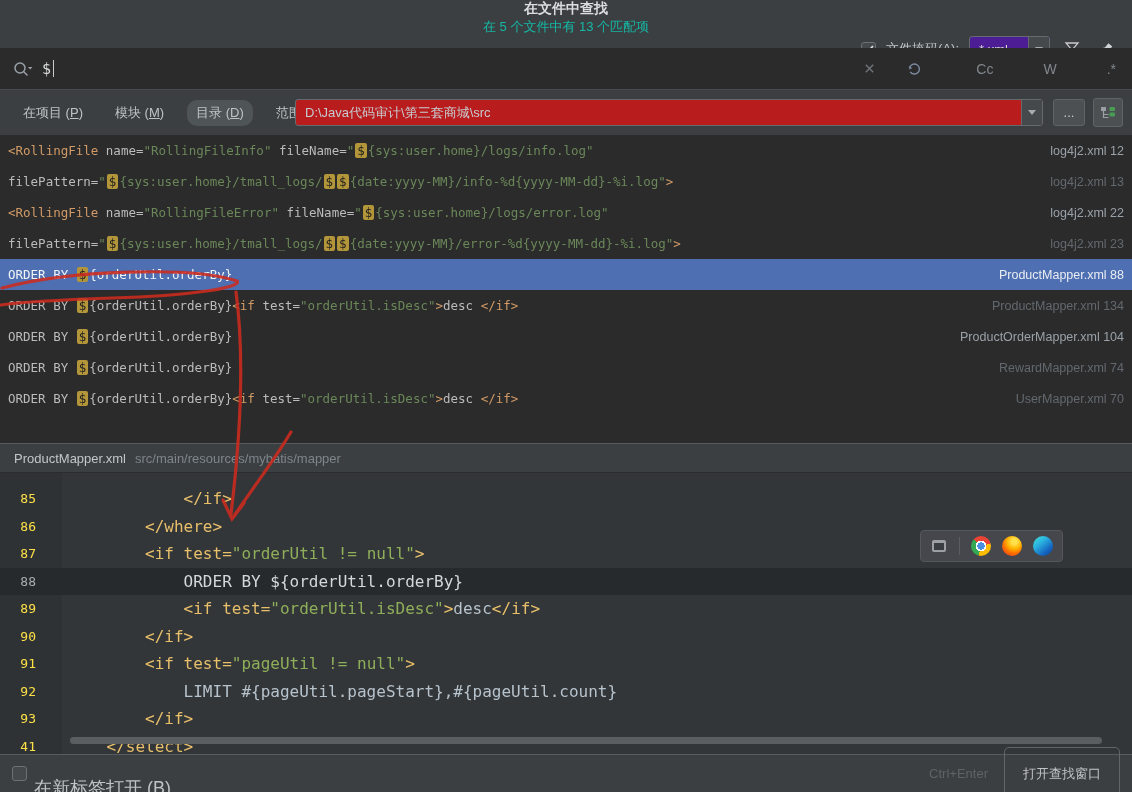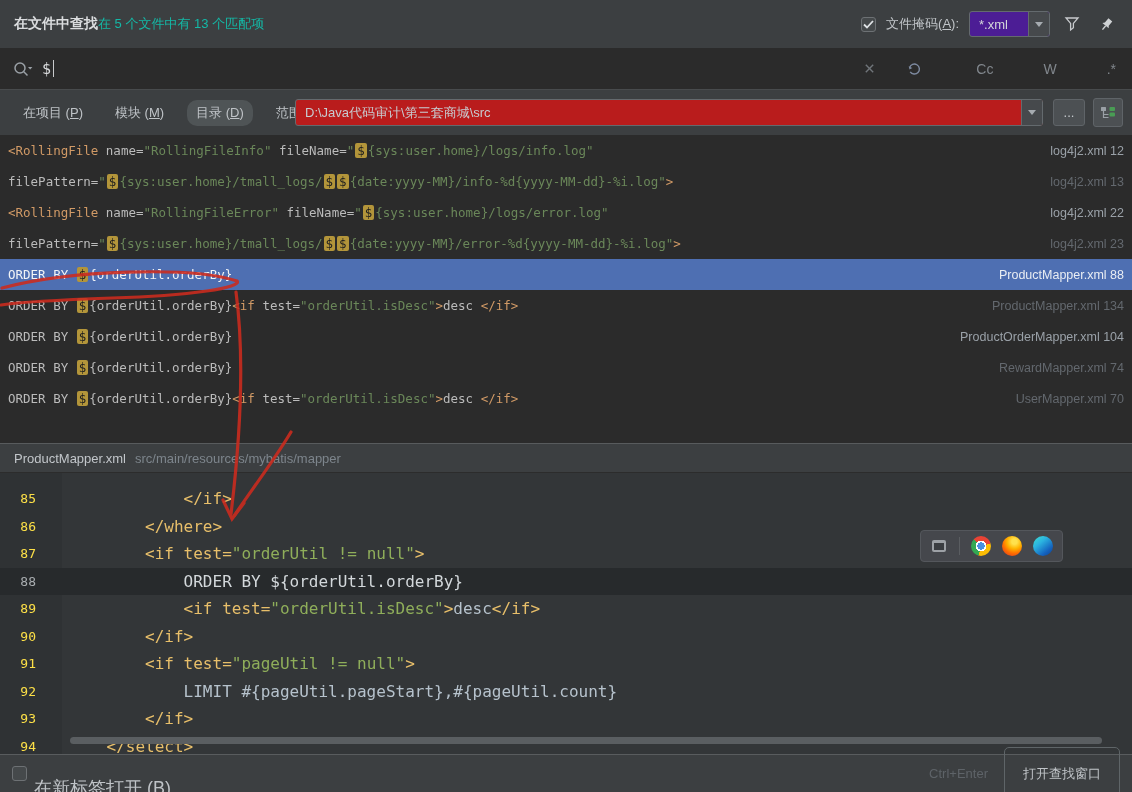--- a/index.html
+++ b/index.html
@@ -1,21 +1,21 @@
 <!DOCTYPE html>
 <html><head>
 <meta charset="utf-8">
 <style>
   html,body{margin:0;padding:0;background:#3c3f41;}
   #root{position:relative;width:1132px;height:792px;background:#3c3f41;overflow:hidden;
         font-family:"Liberation Sans","DejaVu Sans",sans-serif;color:#bfc3c7;}
 
   
   .titlebar{position:absolute;left:0;top:0;width:1132px;height:48px;display:flex;align-items:center;
-            padding:0 14px;box-sizing:border-box;background:#3c3f41;}
+            padding:0 14px;box-sizing:border-box;background:#3c3f41;flex-direction:column;}
   .tb-title{font-size:14px;font-weight:bold;color:#dadcde;}
   .tb-summary{font-size:13px;color:#14b8a6;margin-left:0;}
   .tb-right{margin-left:auto;display:flex;align-items:center;gap:10px;}
   .checkbox{width:15px;height:15px;border:1px solid #6d7174;border-radius:3px;background:#45494b;
             display:inline-flex;align-items:center;justify-content:center;box-sizing:border-box;cursor:pointer;}
   .tb-label{font-size:13px;color:#c0c4c8;}
   .combo{display:inline-flex;height:24px;border:1px solid #646a6e;border-radius:3px;background:#4c1d95;
          align-items:center;overflow:hidden;cursor:pointer;}
   .combo-text{padding:0 9px;font-size:13px;color:#d3d6d9;min-width:40px;}
   .combo-arrow{width:20px;align-self:stretch;border-left:1px solid #646a6e;background:#46494c;
@@ -218,21 +218,21 @@
     <div class="elines">
         <div class="eline"><span class="gut">85</span><span class="ecode">            <span class="e-t">&lt;/if&gt;</span></span></div>
         <div class="eline"><span class="gut">86</span><span class="ecode">        <span class="e-t">&lt;/where&gt;</span></span></div>
         <div class="eline"><span class="gut">87</span><span class="ecode">        <span class="e-t">&lt;if test=</span><span class="e-s">"orderUtil != null"</span><span class="e-t">&gt;</span></span></div>
         <div class="eline current"><span class="gut">88</span><span class="ecode">            <span class="e-p">ORDER BY ${orderUtil.orderBy}</span></span></div>
         <div class="eline"><span class="gut">89</span><span class="ecode">            <span class="e-t">&lt;if test=</span><span class="e-s">"orderUtil.isDesc"</span><span class="e-t">&gt;</span><span class="e-p">desc</span><span class="e-t">&lt;/if&gt;</span></span></div>
         <div class="eline"><span class="gut">90</span><span class="ecode">        <span class="e-t">&lt;/if&gt;</span></span></div>
         <div class="eline"><span class="gut">91</span><span class="ecode">        <span class="e-t">&lt;if test=</span><span class="e-s">"pageUtil != null"</span><span class="e-t">&gt;</span></span></div>
         <div class="eline"><span class="gut">92</span><span class="ecode">            <span class="e-p">LIMIT #{pageUtil.pageStart},#{pageUtil.count}</span></span></div>
         <div class="eline"><span class="gut">93</span><span class="ecode">        <span class="e-t">&lt;/if&gt;</span></span></div>
-        <div class="eline"><span class="gut">94</span><span class="ecode">    <span class="e-t">&lt;/select&gt;</span></span></div>
+        <div class="eline"><span class="gut">41</span><span class="ecode">    <span class="e-t">&lt;/select&gt;</span></span></div>
       </div>
     <div class="hscrollbar"></div>
   </div>
 
   <div class="browser-bar">
     <span style="display:inline-flex;cursor:pointer;">
       <svg width="18" height="18" viewBox="0 0 18 18">
           <rect x="2" y="3" width="14" height="12" rx="2" fill="#9da1a6"></rect>
           <rect x="4" y="6" width="10" height="7" fill="#3a3d41"></rect>
         </svg>

